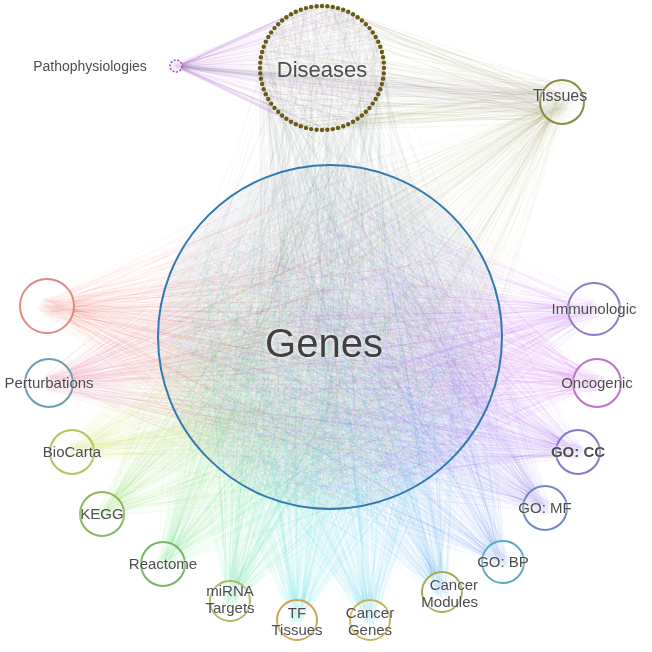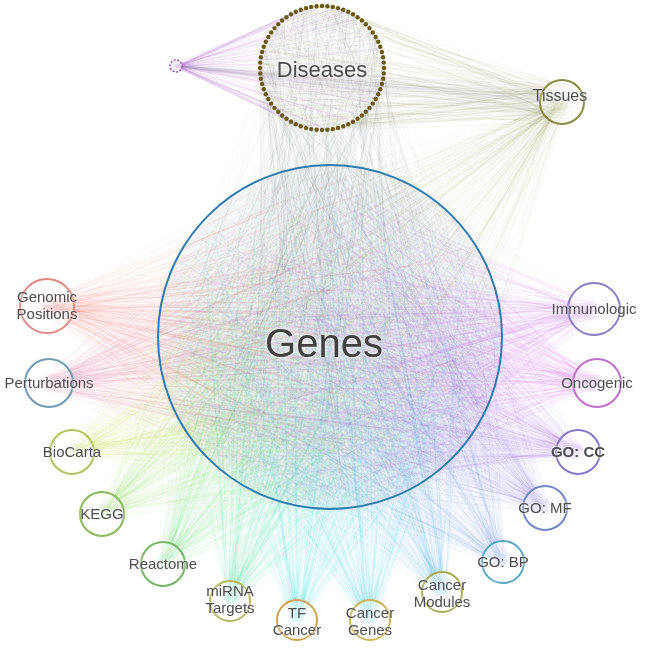--- a/index.html
+++ b/index.html
@@ -145,29 +145,29 @@
         <circle cx="503" cy="562" r="21" fill="rgba(255,255,255,0.45)" stroke="#5aa8c4" stroke-width="2" class="node-circle"></circle>
         <circle cx="545" cy="508" r="22" fill="rgba(255,255,255,0.45)" stroke="#7288c4" stroke-width="2" class="node-circle"></circle>
         <circle cx="578" cy="452" r="22" fill="rgba(255,255,255,0.45)" stroke="#8678c8" stroke-width="2" class="node-circle"></circle>
         <circle cx="597" cy="383" r="24" fill="rgba(255,255,255,0.45)" stroke="#c070c8" stroke-width="2" class="node-circle"></circle>
         <circle cx="594" cy="309" r="26" fill="rgba(255,255,255,0.45)" stroke="#8a7cc4" stroke-width="2" class="node-circle"></circle>
       </g>
   </svg>
   <div id="labels">
       <div class="node-label" style="left: 324px; top: 343px; font-size: 40px; color: #404040;">Genes</div>
       <div class="node-label" style="left: 322px; top: 70px; font-size: 22px;">Diseases</div>
+      <div class="node-label" style="left: 90px; top: 67px; font-size: 14px;">Pathophysiologies</div>
       <div class="node-label" style="left: 560px; top: 96px; font-size: 16px;">Tissues</div>
-      <div class="node-label wrapped" style="left: 47px; top: 306px; font-size: 15px; width: 76px;">Genomic Positions</div>
       <div class="node-label" style="left: 49px; top: 383px; font-size: 15px;">Perturbations</div>
       <div class="node-label" style="left: 72px; top: 452px; font-size: 15px;">BioCarta</div>
       <div class="node-label" style="left: 102px; top: 514px; font-size: 15px;">KEGG</div>
       <div class="node-label" style="left: 163px; top: 564px; font-size: 15px;">Reactome</div>
       <div class="node-label wrapped" style="left: 230px; top: 600px; font-size: 15px; width: 66px;">miRNA Targets</div>
-      <div class="node-label wrapped" style="left: 297px; top: 622px; font-size: 15px; width: 58px;">TF Cancer</div>
+      <div class="node-label wrapped" style="left: 297px; top: 622px; font-size: 15px; width: 58px;">TF Tissues</div>
       <div class="node-label wrapped" style="left: 370px; top: 622px; font-size: 15px; width: 60px;">Cancer Genes</div>
-      <div class="node-label wrapped" style="left: 442px; top: 594px; font-size: 15px; width: 72px;">Cancer Modules</div>
+      <div class="node-label wrapped" style="left: 442px; top: 594px; font-size: 15px; width: 72px; text-align: right;">Cancer Modules</div>
       <div class="node-label" style="left: 503px; top: 562px; font-size: 15px;">GO: BP</div>
       <div class="node-label" style="left: 545px; top: 508px; font-size: 15px;">GO: MF</div>
       <div class="node-label" style="left: 578px; top: 452px; font-size: 15px; font-weight: bold;">GO: CC</div>
       <div class="node-label" style="left: 597px; top: 383px; font-size: 15px;">Oncogenic</div>
       <div class="node-label" style="left: 594px; top: 309px; font-size: 15px;">Immunologic</div>
     </div>
 </div>
 
 </body></html>

